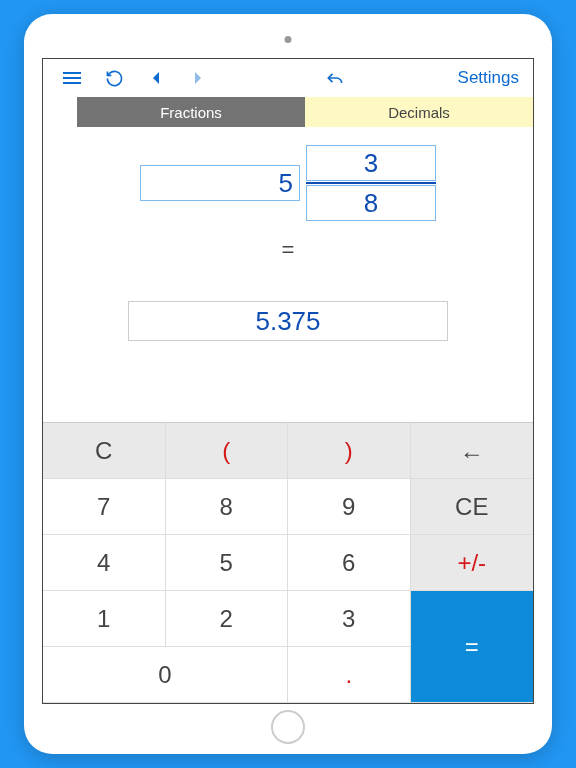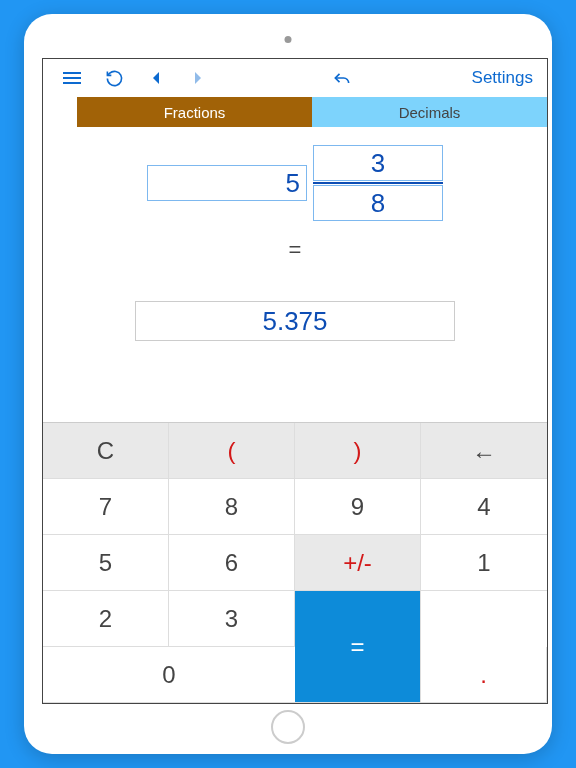--- a/index.html
+++ b/index.html
@@ -10,21 +10,21 @@
     display: flex;
     align-items: center;
     justify-content: center;
   }
   .tablet {
     width: 528px;
     height: 740px;
     background: #fff;
     border-radius: 28px;
     box-shadow: 0 4px 20px rgba(0,0,0,0.2);
-    padding: 44px 4px 50px 18px;
+    padding: 44px 18px 50px 18px;
     position: relative;
   }
   .camera {
     position: absolute;
     top: 22px; left: 50%;
     transform: translateX(-50%);
     width: 7px; height: 7px;
     border-radius: 50%;
     background: #999;
   }
@@ -64,23 +64,23 @@
   .toolbar .spacer { flex: 1; }
   .toolbar .settings { cursor: pointer; padding: 0 4px; }
   .hamburger { display:flex; flex-direction:column; gap:3px; }
   .hamburger span { width:18px; height:2px; background:#0d6ad0; }
   svg { display:block; }
   
   .tabs { display:flex; height:30px; }
   .tab {
     flex:1; display:flex; align-items:center; justify-content:center;
     font-size:15px; cursor:pointer;
-    background:#7dd3fc; color:#444;
-  }
-  .tab.active { background:#a16207; color:#fff;margin-left:34px; }
+    background:#fef9c3; color:#444;
+  }
+  .tab.active { background:#737373; color:#fff;margin-left:34px; }
   
   .display {
     flex:1; background:#fff; padding:14px 16px 10px 16px;
     display:flex; flex-direction:column; align-items:center;
   }
   .mixed { display:flex; align-items:center; gap:6px; margin-top:4px;}
   .whole-box {
     height:36px; width:160px;
     border:1px solid #7db8ef;
     display:flex; align-items:center; justify-content:flex-end;
@@ -189,20 +189,21 @@
       <div class="key gray">C</div>
       <div class="key gray red">(</div>
       <div class="key gray red">)</div>
       <div class="key gray back">
         <span>←</span>
       </div>
 
       <div class="key">7</div>
       <div class="key">8</div>
       <div class="key">9</div>
+      <div class="key gray">CE</div>
 
       <div class="key">4</div>
       <div class="key">5</div>
       <div class="key">6</div>
       <div class="key gray red">+/-</div>
 
       <div class="key">1</div>
       <div class="key">2</div>
       <div class="key">3</div>
       <div class="key blue equals-key">=</div>

